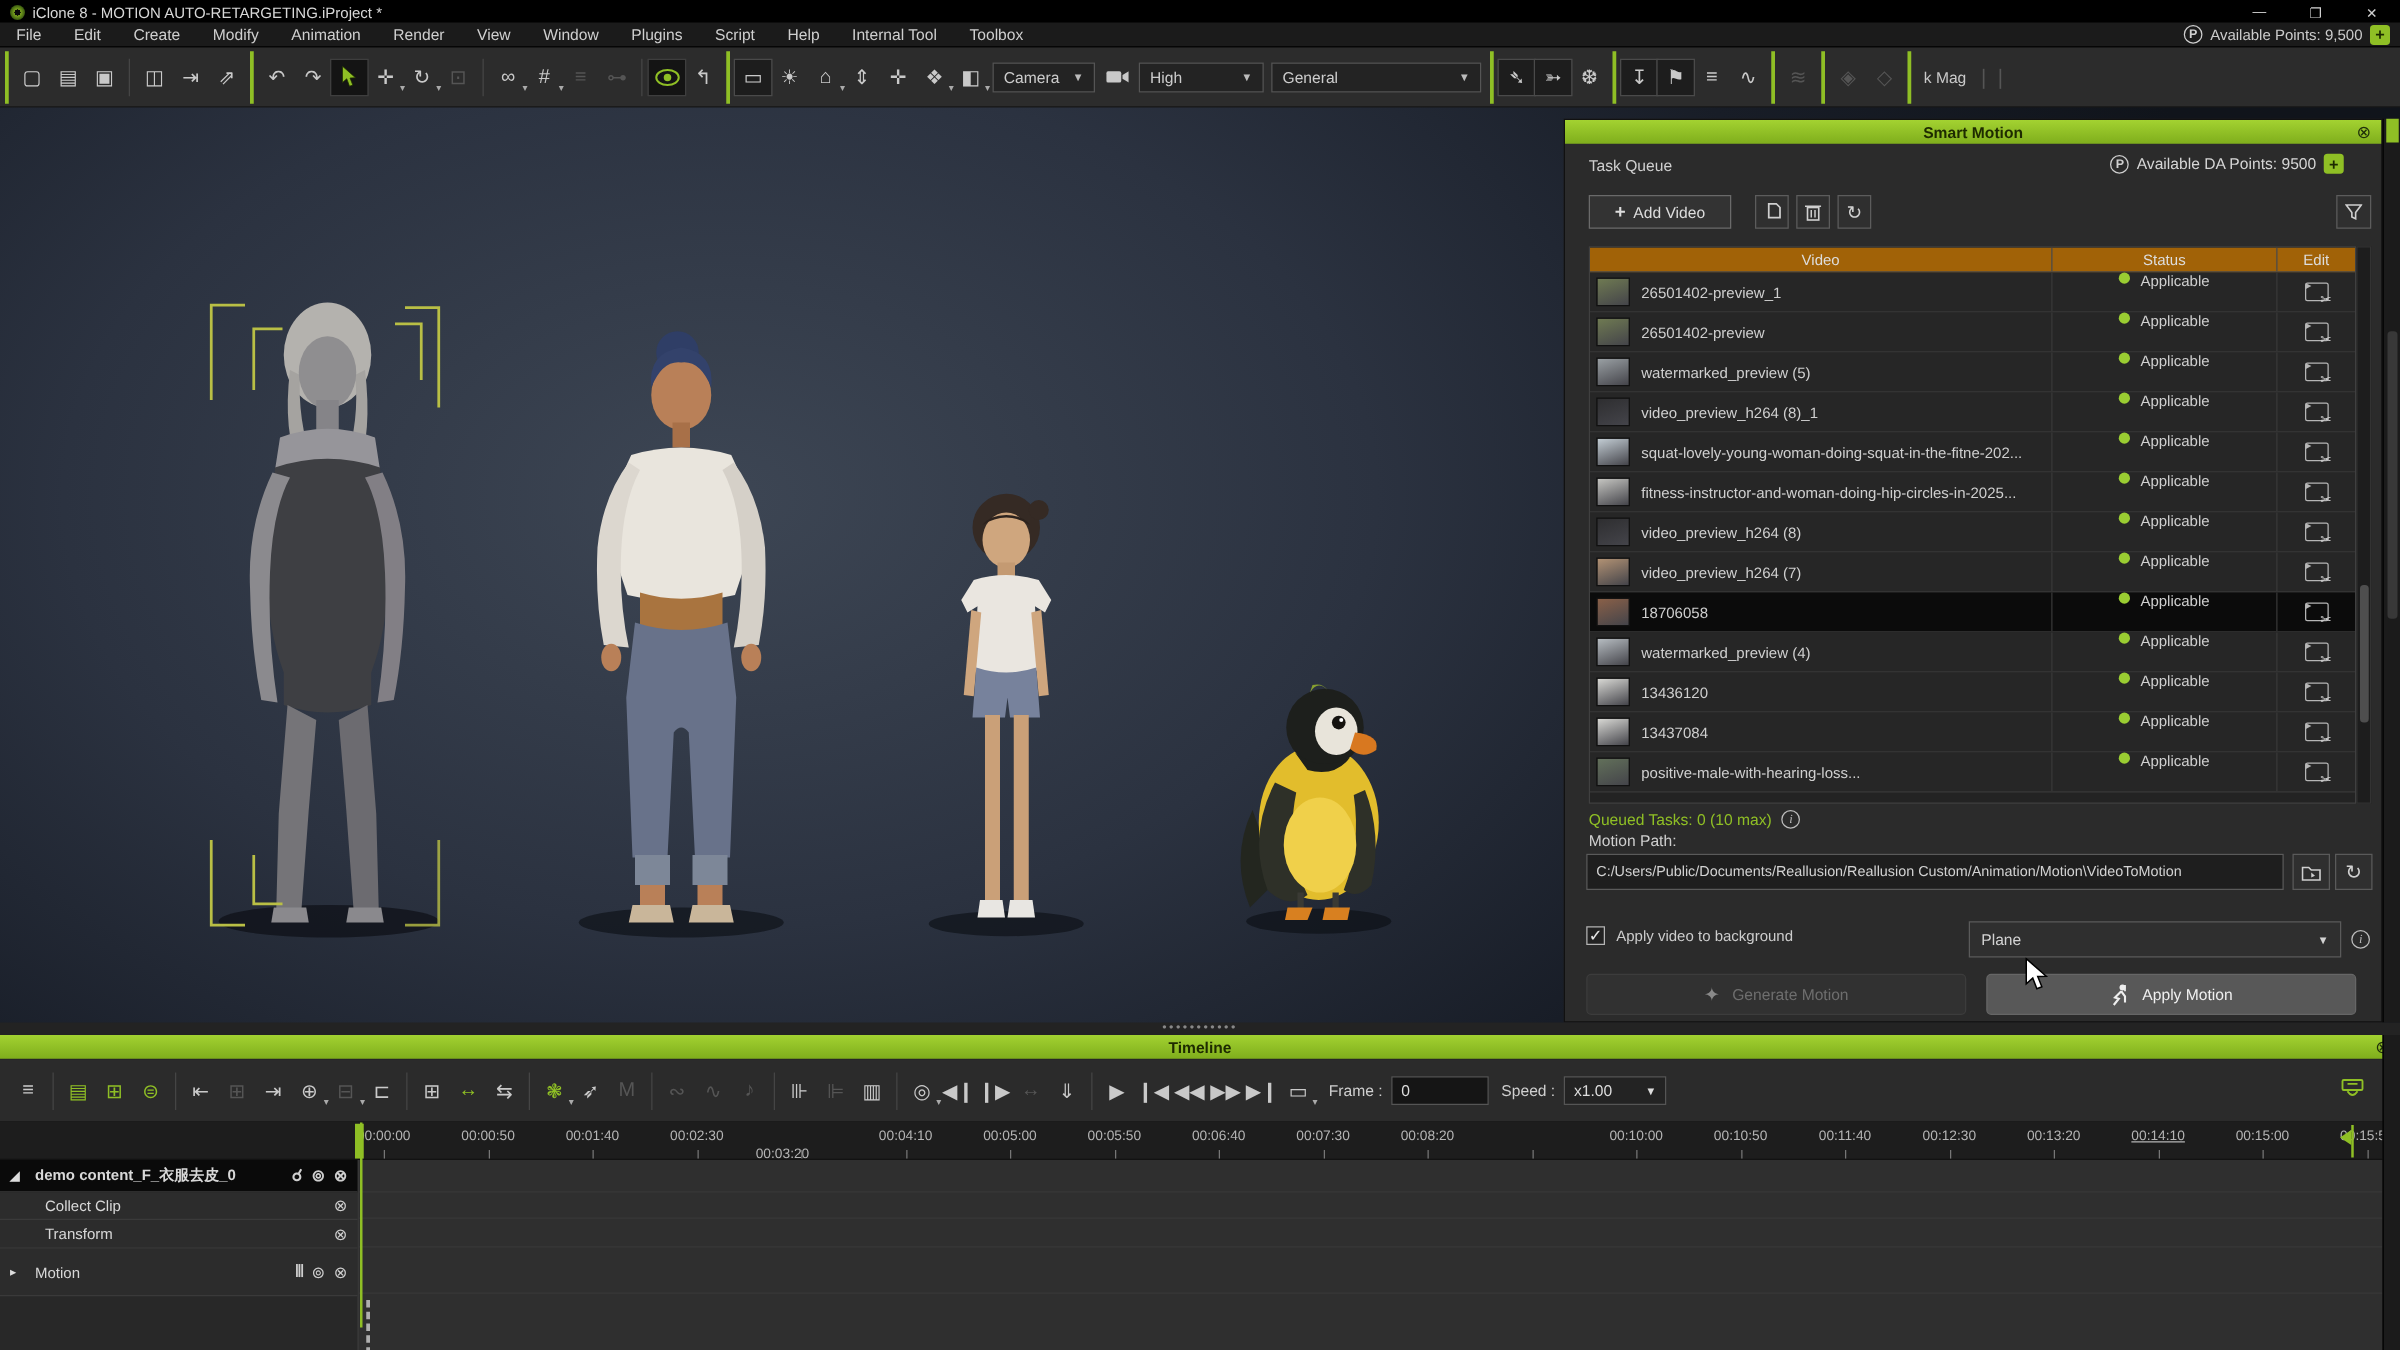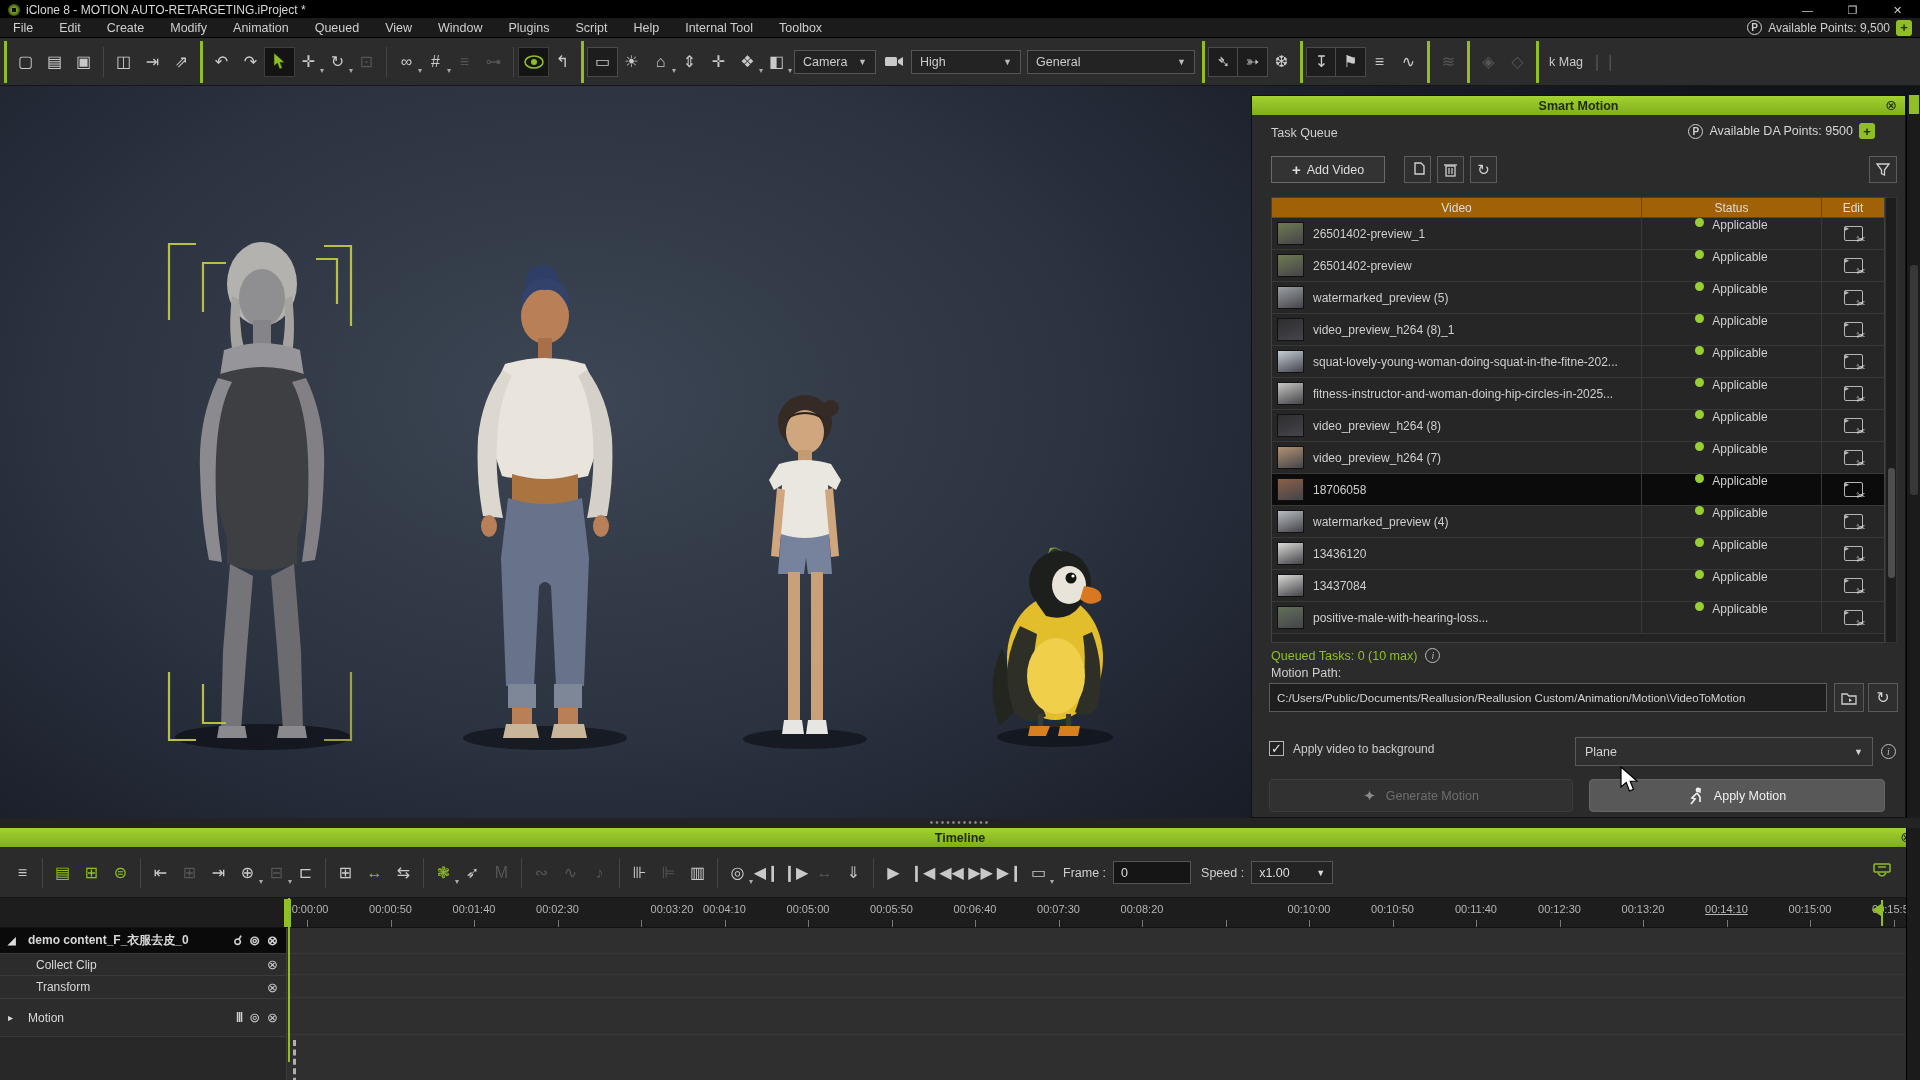--- a/index.html
+++ b/index.html
@@ -129,21 +129,21 @@
     </span>
 </div>
 
 <div class="abs" id="menubar">
   <span id="menu-items" style="display:flex;">
       <span class="menu-item">File</span>
       <span class="menu-item">Edit</span>
       <span class="menu-item">Create</span>
       <span class="menu-item">Modify</span>
       <span class="menu-item">Animation</span>
-      <span class="menu-item">Queued</span>
+      <span class="menu-item">Render</span>
       <span class="menu-item">View</span>
       <span class="menu-item">Window</span>
       <span class="menu-item">Plugins</span>
       <span class="menu-item">Script</span>
       <span class="menu-item">Help</span>
       <span class="menu-item">Internal Tool</span>
       <span class="menu-item">Toolbox</span>
     </span>
   <span id="menu-points">
     <span class="pbadge">P</span>
@@ -210,21 +210,21 @@
   <span class="tsel" style="width:82px">
     <span>Camera</span>
       <span class="dn">▼</span>
   </span>
   <span class="ic">
     <svg width="18" height="11" viewBox="0 0 18 11">
         <rect x="0" y="1" width="12" height="9" rx="1.5" fill="#c9c9c9"></rect>
         <path d="M13,4 L18,1 L18,10 L13,7 Z" fill="#c9c9c9"></path>
       </svg>
   </span>
-  <span class="tsel" style="width:110px">
+  <span class="tsel" style="width:100px">
     <span>High</span>
       <span class="dn">▼</span>
   </span>
   <span class="tsel" style="width:168px">
     <span>General</span>
       <span class="dn">▼</span>
   </span>
   <span class="gsep"></span>
   <span style="display:flex">
       <span class="ic box">➴</span>
@@ -699,21 +699,21 @@
   <div id="tl-ruler">
     <div id="ruler-labels">
         <span class="tlab" style="left: 267px;">00:00:00</span>
         <span class="ttick" style="left: 307px;"></span>
         <span class="tlab" style="left: 350.5px;">00:00:50</span>
         <span class="ttick" style="left: 390.5px;"></span>
         <span class="tlab" style="left: 434px;">00:01:40</span>
         <span class="ttick" style="left: 474px;"></span>
         <span class="tlab" style="left: 517.5px;">00:02:30</span>
         <span class="ttick" style="left: 557.5px;"></span>
-        <span class="tlab" style="left: 632px;">00:03:20</span>
+        <span class="tlab" style="left: 586px; margin-top: 14px;">00:03:20</span>
         <span class="ttick" style="left: 641px;"></span>
         <span class="tlab" style="left: 684.5px;">00:04:10</span>
         <span class="ttick" style="left: 724.5px;"></span>
         <span class="tlab" style="left: 768px;">00:05:00</span>
         <span class="ttick" style="left: 808px;"></span>
         <span class="tlab" style="left: 851.5px;">00:05:50</span>
         <span class="ttick" style="left: 891.5px;"></span>
         <span class="tlab" style="left: 935px;">00:06:40</span>
         <span class="ttick" style="left: 975px;"></span>
         <span class="tlab" style="left: 1018.5px;">00:07:30</span>

